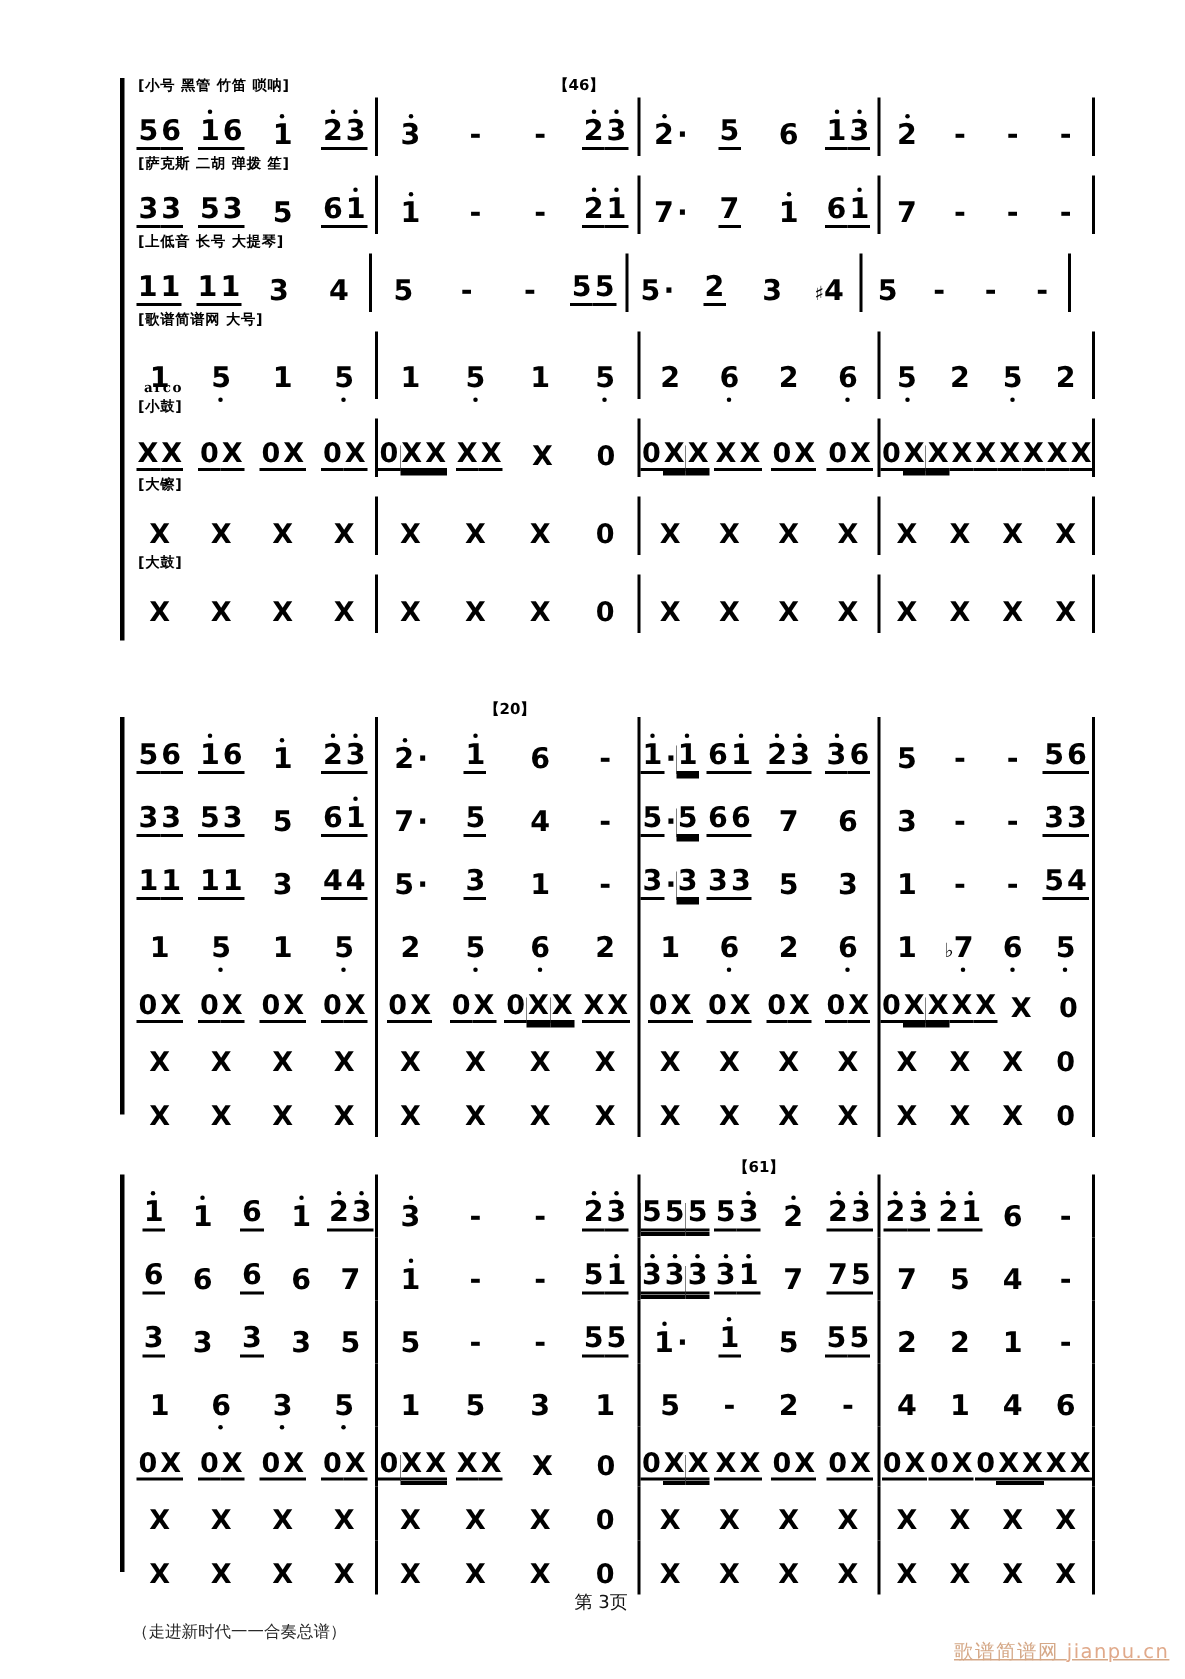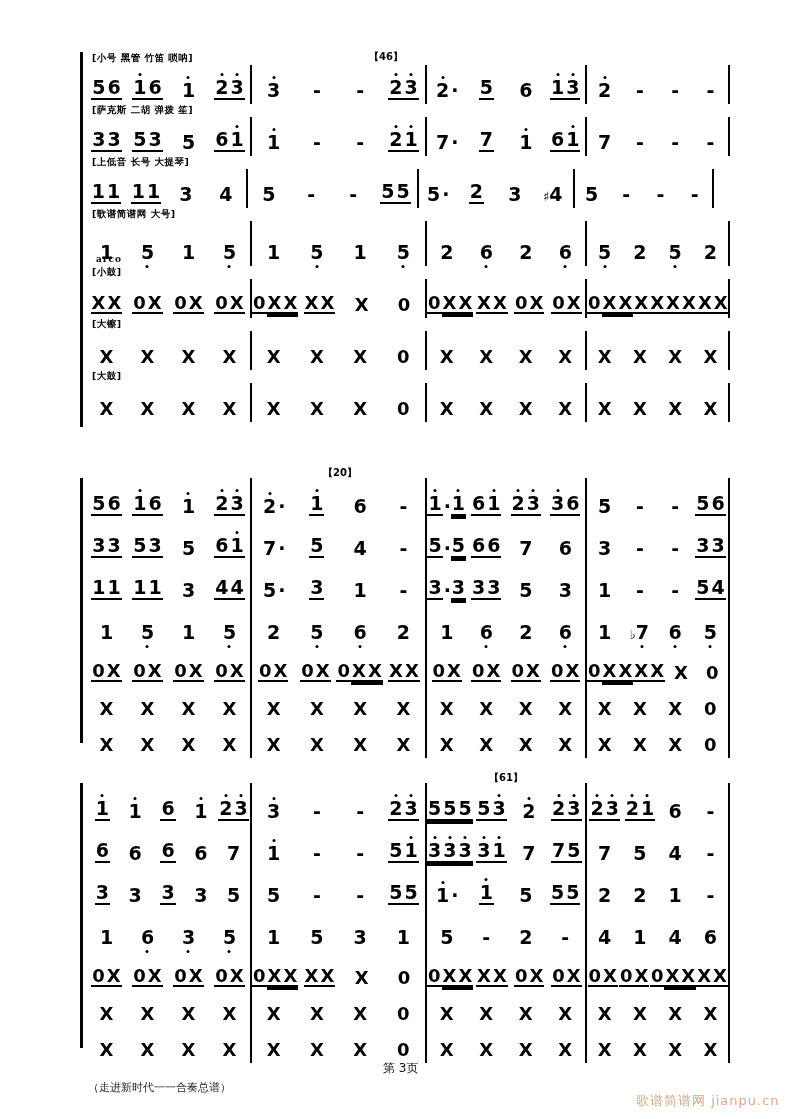--- a/index.html
+++ b/index.html
@@ -122,20 +122,21 @@
     font-size:12px;
     color:#111;
   }
   .wm{
     position:absolute;
     font-family:"DejaVu Serif", serif;
     font-size:13px;
     color:#d5a887;
     white-space:nowrap;
     letter-spacing:1px;
+    text-decoration:underline;
   }
   .wm .wm2{font-family:"DejaVu Sans", sans-serif;color:#e0a98a;font-size:13px;}
 </style>
 </head>
 <body>
 
 <div class="page">
 
   <div id="systems-host">
       <div class="system" style="top: 52px; height: 375px;">

